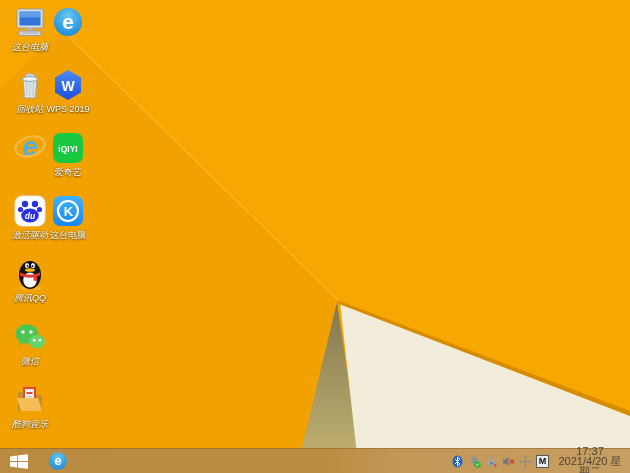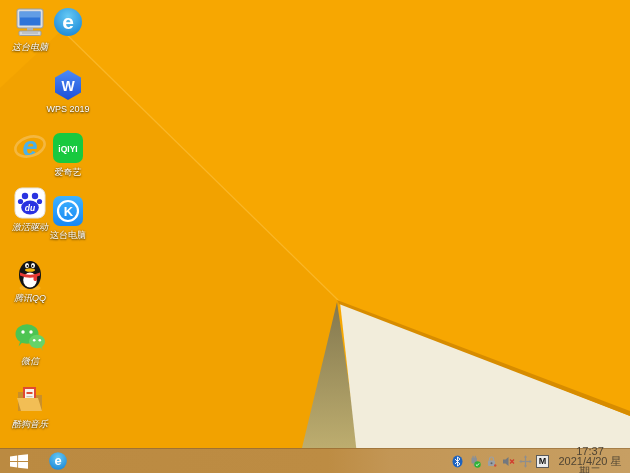--- a/index.html
+++ b/index.html
@@ -66,20 +66,31 @@
           <radialGradient id="eG1" cx="0.5" cy="0.3" r="0.8">
         <stop offset="0" stop-color="#66C9F4"></stop>
             <stop offset="1" stop-color="#1583D6"></stop>
       </radialGradient>
         </defs>
       <circle cx="17" cy="16" r="14" fill="url(#eG1)"></circle>
       <text x="17" y="23" text-anchor="middle" font-size="21" font-weight="bold" fill="#fff">e</text>
     </svg>
   </div>
 
+  <div class="dicon c1" style="top:68px">
+    <svg class="art" viewBox="0 0 34 34">
+      <path d="M10,11 L24,11 L22.5,30 L11.5,30 Z" fill="#DFE9F2" opacity="0.92" stroke="#93A8BB"></path>
+      <line x1="13.5" y1="13" x2="14" y2="28" stroke="#B9C9D8"></line>
+      <line x1="17" y1="13" x2="17" y2="28" stroke="#B9C9D8"></line>
+      <line x1="20.5" y1="13" x2="20" y2="28" stroke="#B9C9D8"></line>
+      <ellipse cx="17" cy="11" rx="7.6" ry="2.4" fill="#EEF4FA" stroke="#93A8BB"></ellipse>
+      <path d="M12,7 Q17,4 22,7 L21,9 Q17,6.5 13,9 Z" fill="#CFE0EE" stroke="#93A8BB" stroke-width="0.6"></path>
+    </svg>
+    <div class="lbl">回收站</div>
+  </div>
 
   <div class="dicon c2" style="top:68px">
     <svg class="art" viewBox="0 0 34 34">
       <defs>
           <linearGradient id="wpsG" x1="0" y1="0" x2="0" y2="1">
         <stop offset="0" stop-color="#4D8BF5"></stop>
             <stop offset="1" stop-color="#1C4FD8"></stop>
       </linearGradient>
         </defs>
       <polygon points="17,2 30,9.5 30,24.5 17,32 4,24.5 4,9.5" fill="url(#wpsG)"></polygon>
@@ -96,21 +107,21 @@
   </div>
 
   <div class="dicon c2" style="top:131px">
     <svg class="art" viewBox="0 0 34 34">
       <rect x="2" y="2" width="30" height="30" rx="7" fill="#18C93F"></rect>
       <text x="17" y="20.5" text-anchor="middle" font-size="8.5" font-weight="bold" fill="#fff">iQIYI</text>
     </svg>
     <div class="lbl">爱奇艺</div>
   </div>
 
-  <div class="dicon c1" style="top:186px">
+  <div class="dicon c1" style="top:194px">
     <svg class="art" viewBox="0 0 34 34">
       <rect x="2" y="2" width="30" height="30" rx="7" fill="#FFFFFF" stroke="#E4E4E4"></rect>
       <circle cx="12" cy="10" r="3.2" fill="#2932E1"></circle>
       <circle cx="22" cy="10" r="3.2" fill="#2932E1"></circle>
       <circle cx="7.5" cy="15.5" r="2.6" fill="#2932E1"></circle>
       <circle cx="26.5" cy="15.5" r="2.6" fill="#2932E1"></circle>
       <ellipse cx="17" cy="21.5" rx="8.8" ry="7" fill="#2932E1"></ellipse>
       <text x="17" y="24.5" text-anchor="middle" font-size="8.5" font-weight="bold" fill="#fff">du</text>
     </svg>
     <div class="lbl">激活驱动</div>

